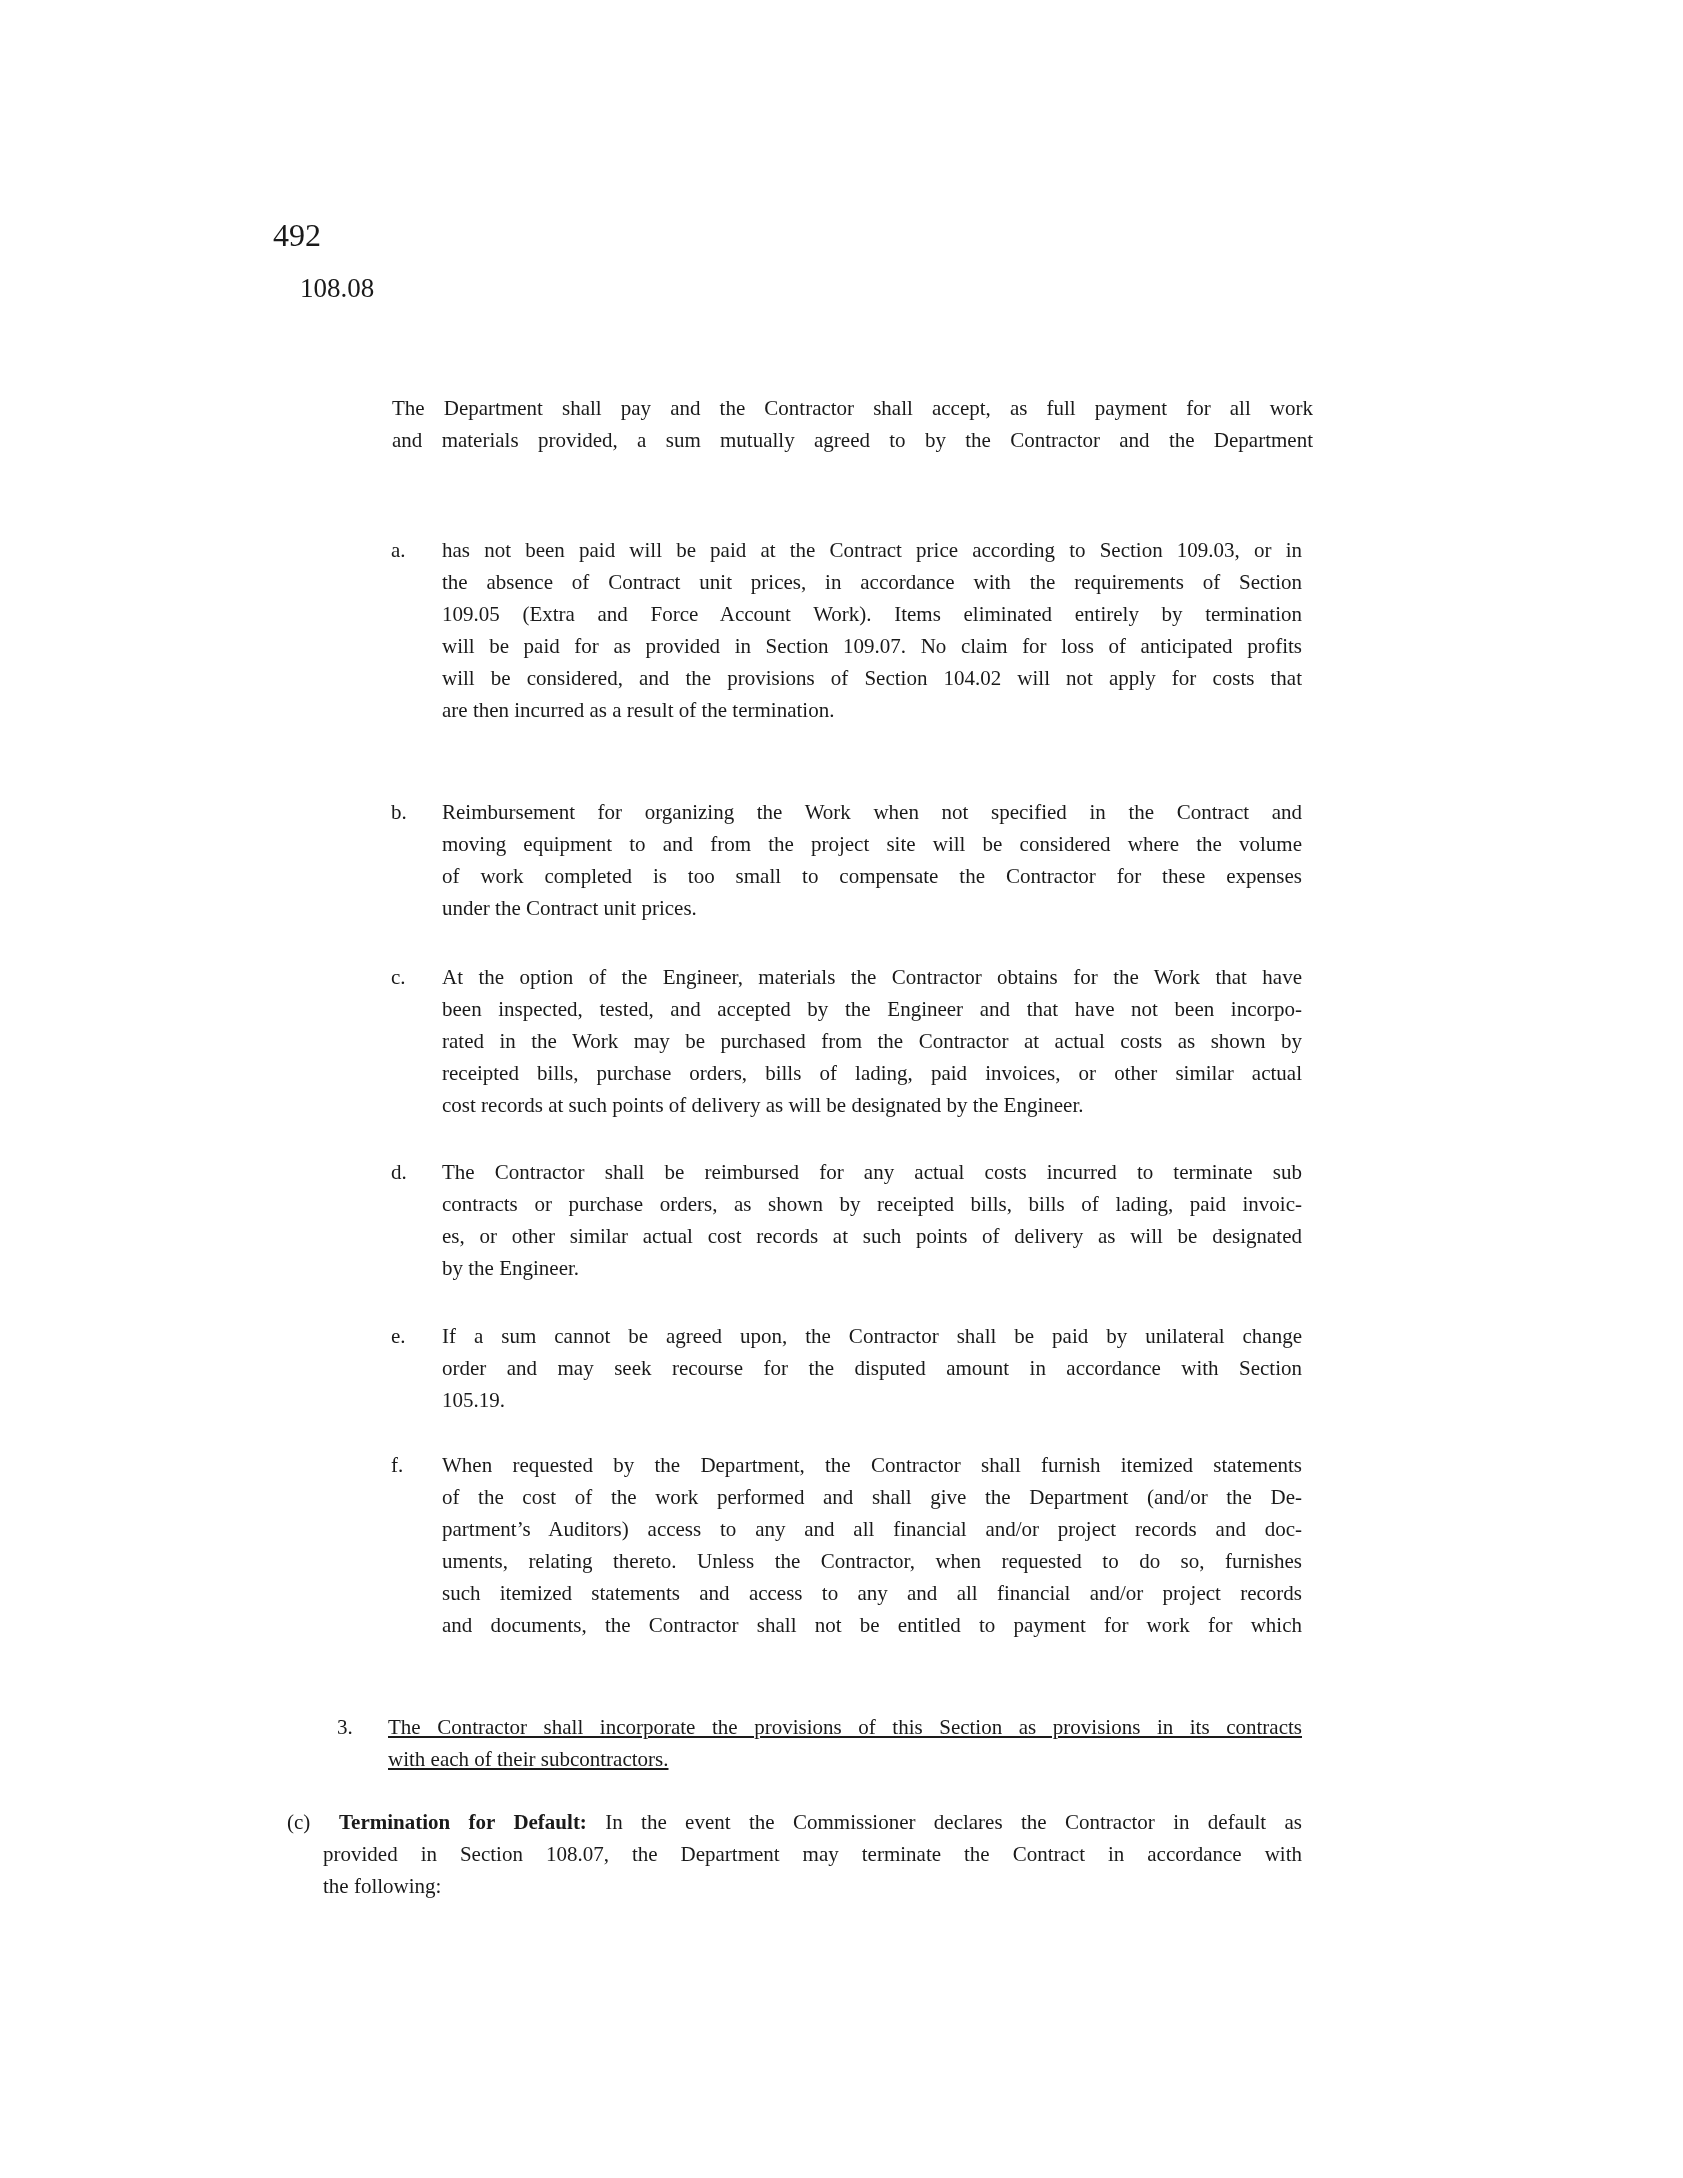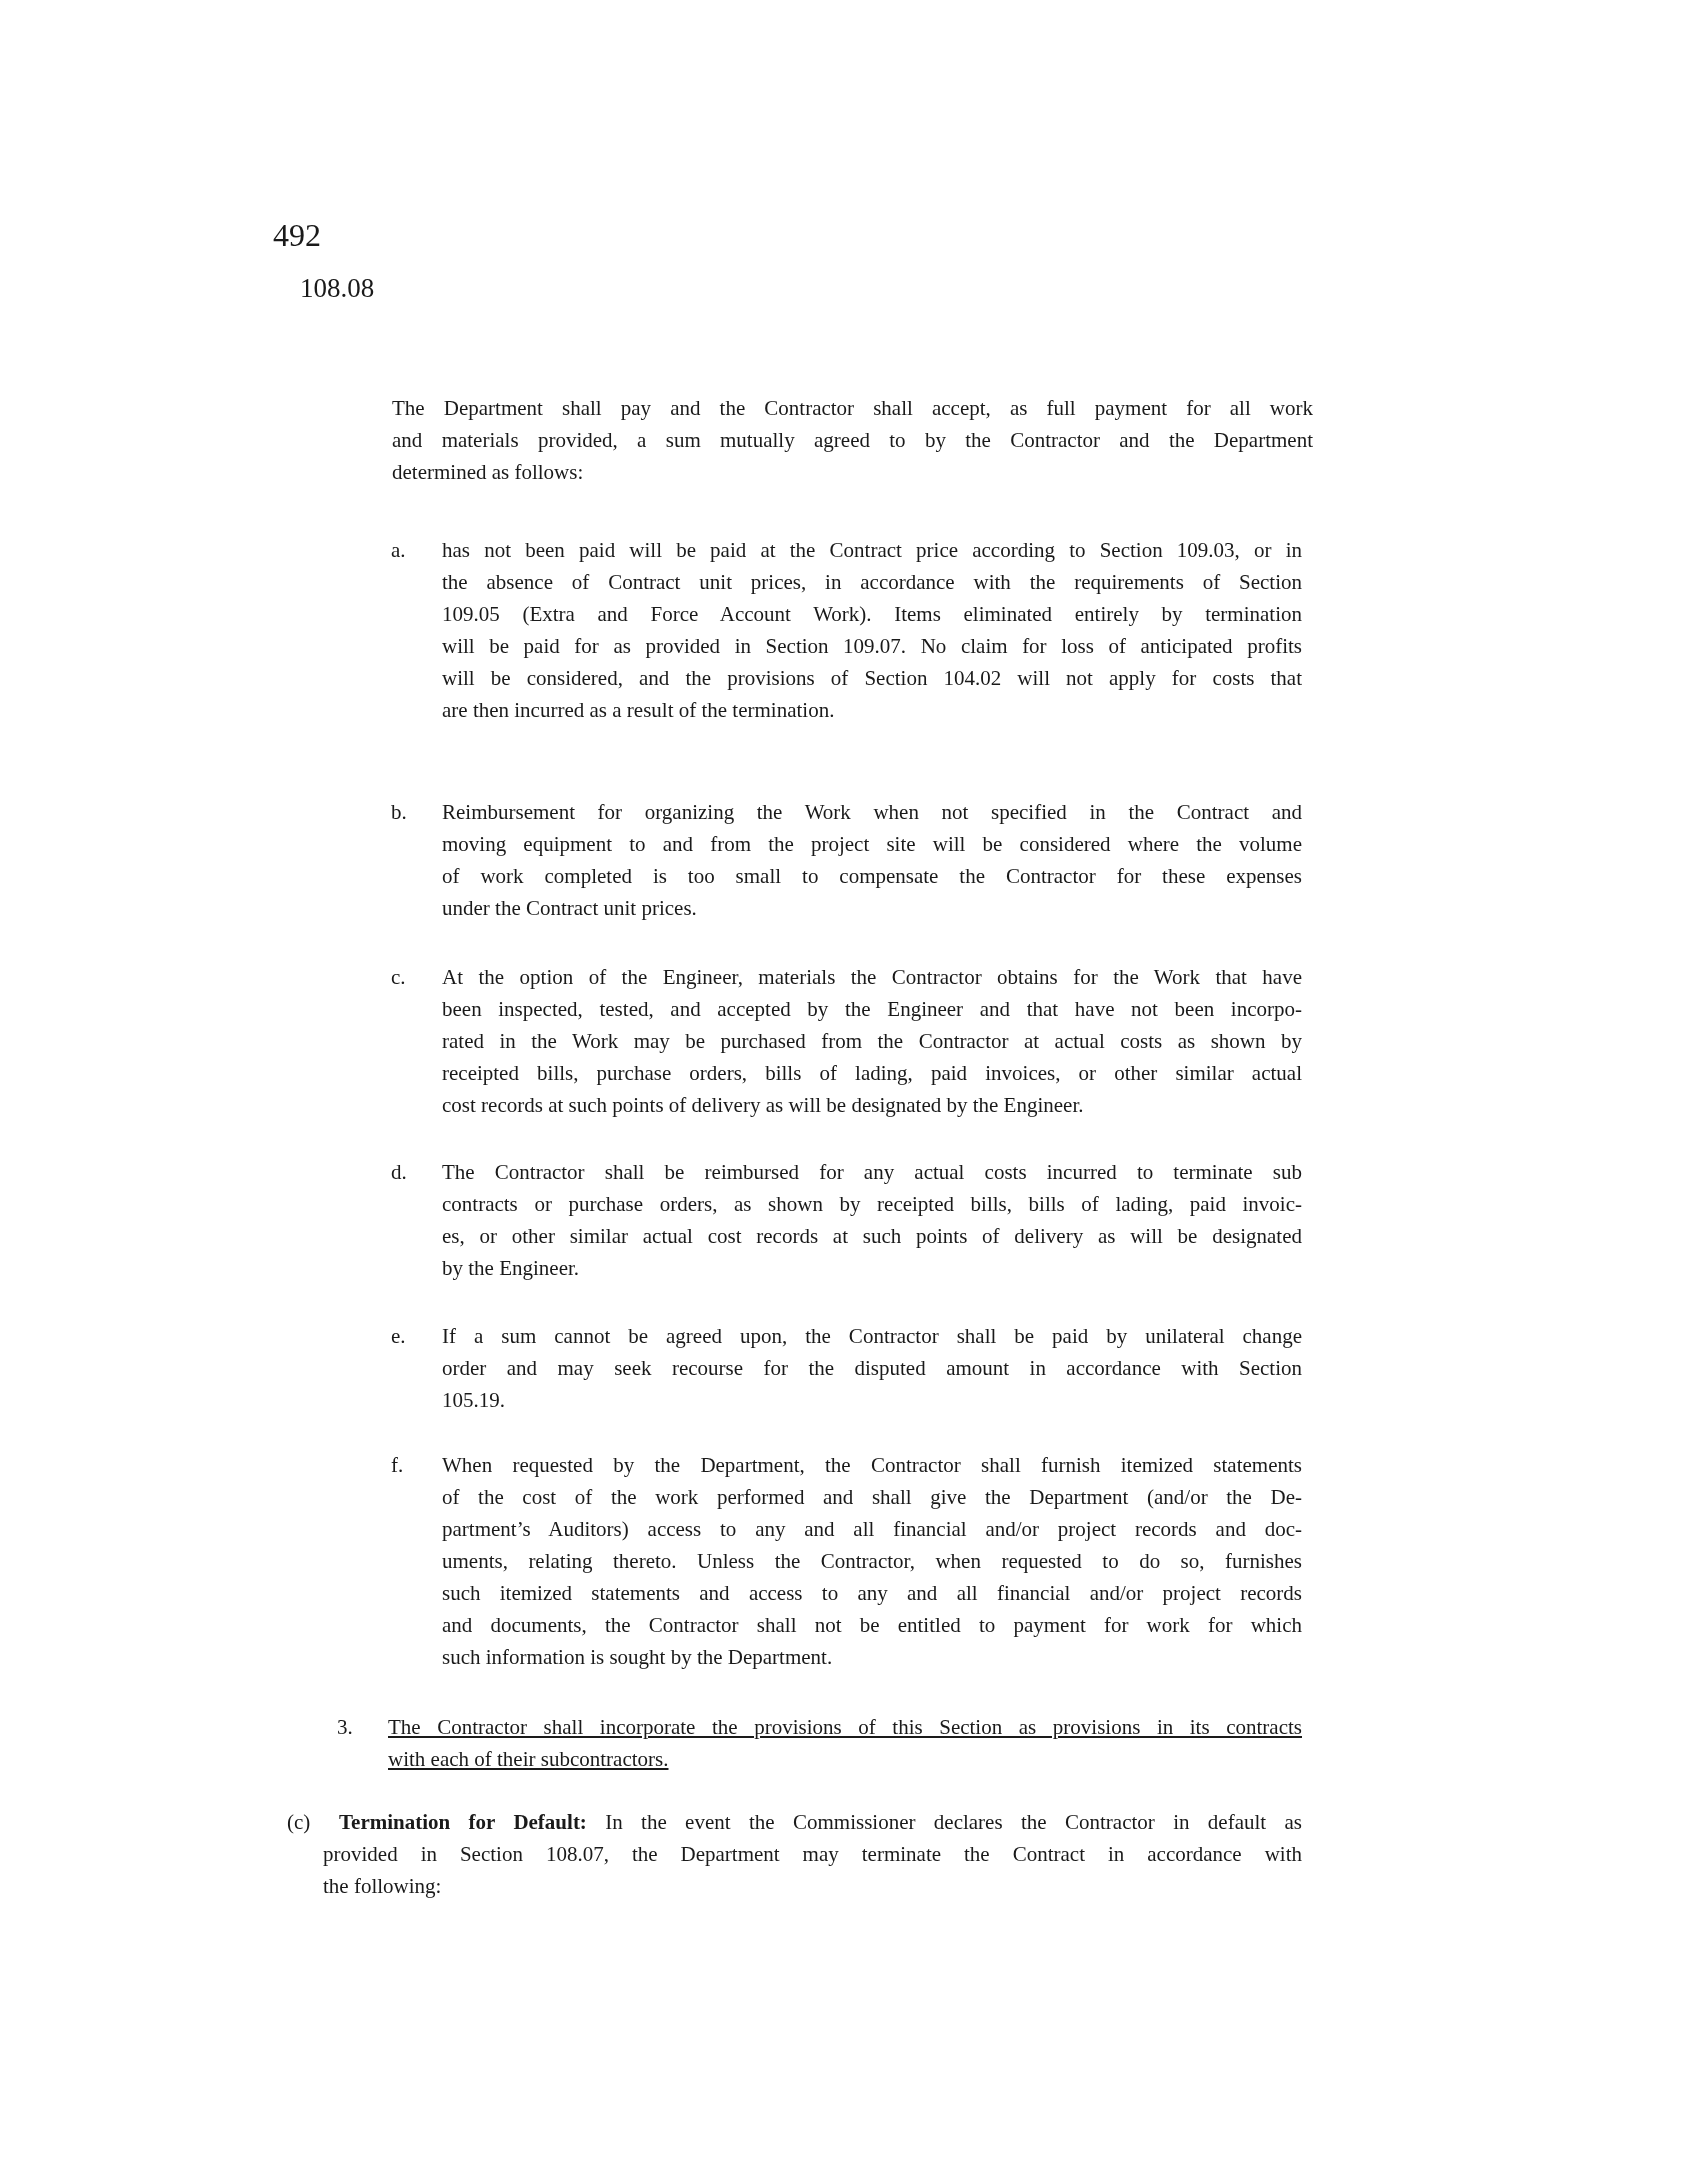--- a/index.html
+++ b/index.html
@@ -82,21 +82,20 @@
 <body>
 
 <div class="page">
 
   <div class="pagenum">492</div>
   <div class="secnum">108.08</div>
 
   <div class="intro bodytext">
       <div class="jline">The Department shall pay and the Contractor shall accept, as full payment for all work</div>
       <div class="jline">and materials provided, a sum mutually agreed to by the Contractor and the Department</div>
-      <div class="jline last">determined as follows:</div>
     </div>
 
   <div class="li bodytext" style="top:534px">
     <span class="li-label">a.</span>
     <div class="li-body">
         <div class="jline">has not been paid will be paid at the Contract price according to Section 109.03, or in</div>
         <div class="jline">the absence of Contract unit prices, in accordance with the requirements of Section</div>
         <div class="jline">109.05 (Extra and Force Account Work). Items eliminated entirely by termination</div>
         <div class="jline">will be paid for as provided in Section 109.07. No claim for loss of anticipated profits</div>
         <div class="jline">will be considered, and the provisions of Section 104.02 will not apply for costs that</div>
@@ -146,21 +145,20 @@
 
   <div class="li bodytext" style="top:1449px">
     <span class="li-label">f.</span>
     <div class="li-body">
         <div class="jline">When requested by the Department, the Contractor shall furnish itemized statements</div>
         <div class="jline">of the cost of the work performed and shall give the Department (and/or the De-</div>
         <div class="jline">partment’s Auditors) access to any and all financial and/or project records and doc-</div>
         <div class="jline">uments, relating thereto. Unless the Contractor, when requested to do so, furnishes</div>
         <div class="jline">such itemized statements and access to any and all financial and/or project records</div>
         <div class="jline">and documents, the Contractor shall not be entitled to payment for work for which</div>
-        <div class="jline last">such information is sought by the Department.</div>
       </div>
   </div>
 
   <div class="li num3 bodytext" style="top:1711px">
     <span class="li-label">3.</span>
     <div class="li-body">
         <div class="jline">The Contractor shall incorporate the provisions of this Section as provisions in its contracts</div>
         <div class="jline last">with each of their subcontractors.</div>
       </div>
   </div>

